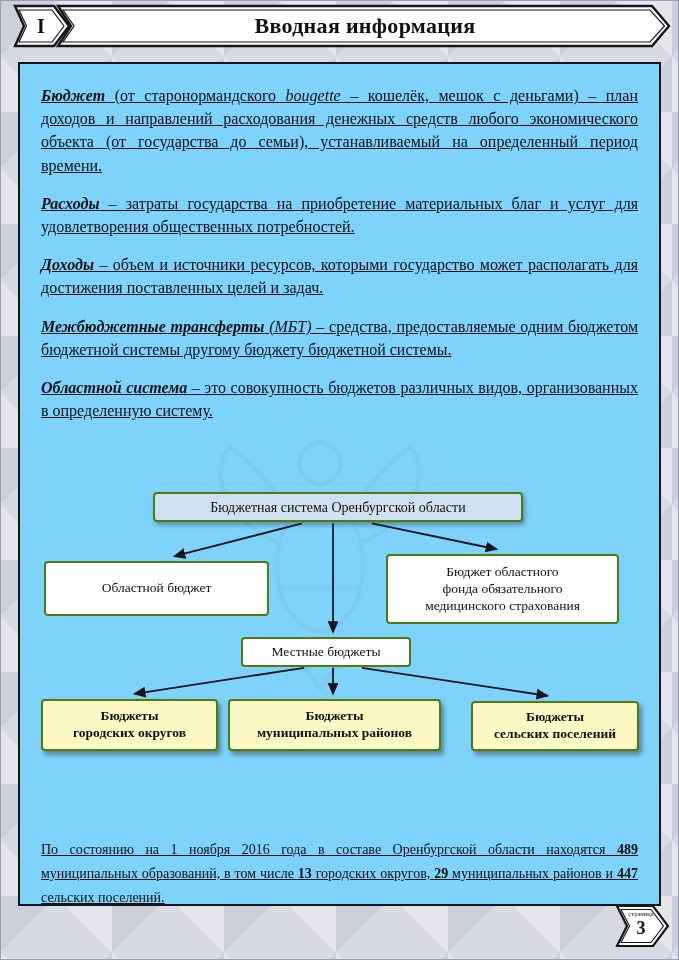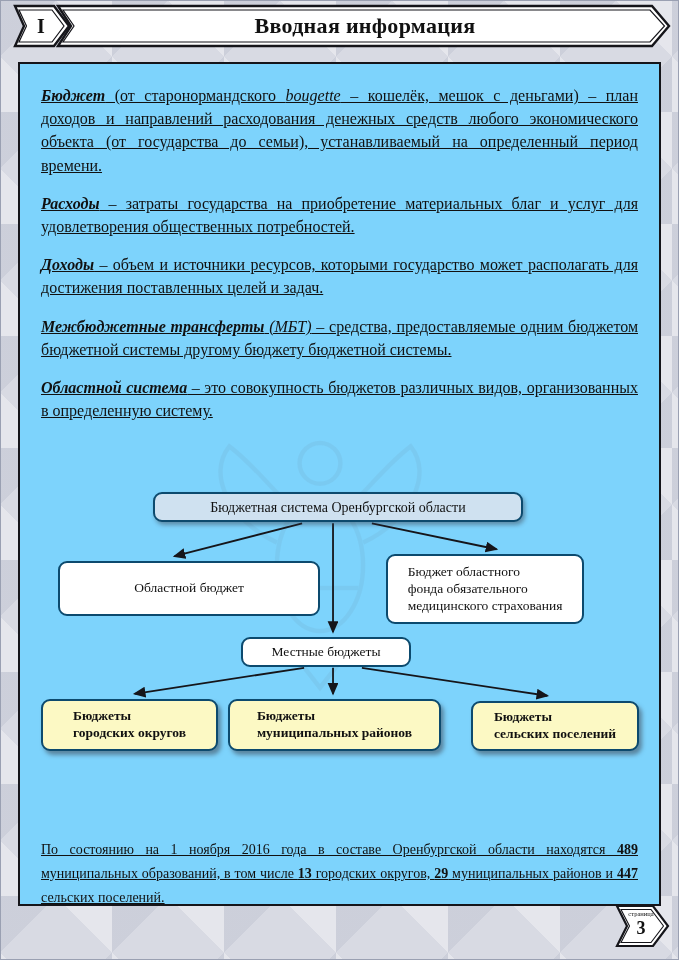--- a/index.html
+++ b/index.html
@@ -33,27 +33,27 @@
   .term{font-weight:bold; font-style:italic;}
   .it{font-style:italic;}
   .b{font-weight:bold;}
 
   
   .watermark{position:absolute; left:150px; top:320px; width:300px; height:340px; opacity:.07;}
 
   
   .diagram{position:relative; margin-top:70px; height:262px;}
   .arrows{position:absolute; inset:0; width:100%; height:100%;}
-  .dbox{position:absolute; border:2px solid #0c4a6e; border-radius:9px;
-    display:flex; align-items:center; justify-content:center; 
+  .dbox{position:absolute; border:2px solid #4d7c0f; border-radius:4px;
+    display:flex; align-items:center; justify-content:center; text-align:center;
     font-size:13.5px; line-height:1.25; background:#fff; white-space:pre-line; padding:2px 6px;}
   .bx-root{left:112px; top:0; width:370px; height:30px; background:#cfe1f0;
     box-shadow:2px 3px 4px rgba(55,58,70,.45); font-size:14px;}
-  .bx-left{left:17px; top:69px; width:262px; height:55px;}
-  .bx-right{left:345px; top:62px; width:198px; height:70px;}
+  .bx-left{left:3px; top:69px; width:225px; height:55px;}
+  .bx-right{left:345px; top:62px; width:233px; height:70px;}
   .bx-local{left:200px; top:145px; width:170px; height:30px;}
   .leaf{background:#fcf9c4; font-weight:bold; box-shadow:3px 4px 4px rgba(55,58,70,.5);}
   .y1{left:0; top:207px; width:177px; height:52px;}
   .y2{left:187px; top:207px; width:213px; height:52px;}
   .y3{left:430px; top:209px; width:168px; height:50px;}
 
   
   .note{margin-top:84px; font-size:14px; line-height:1.7; text-align:justify;}
 
   

